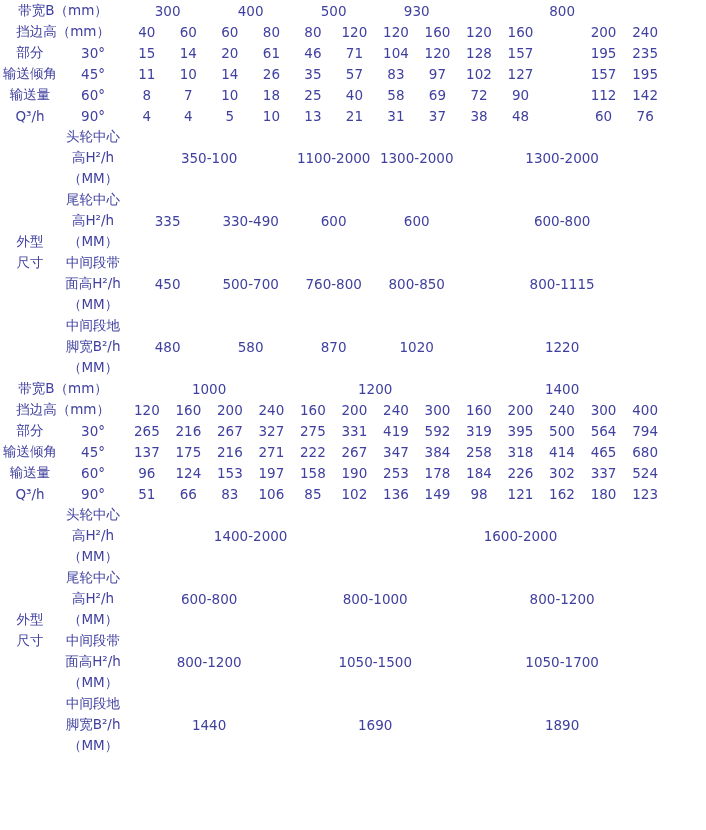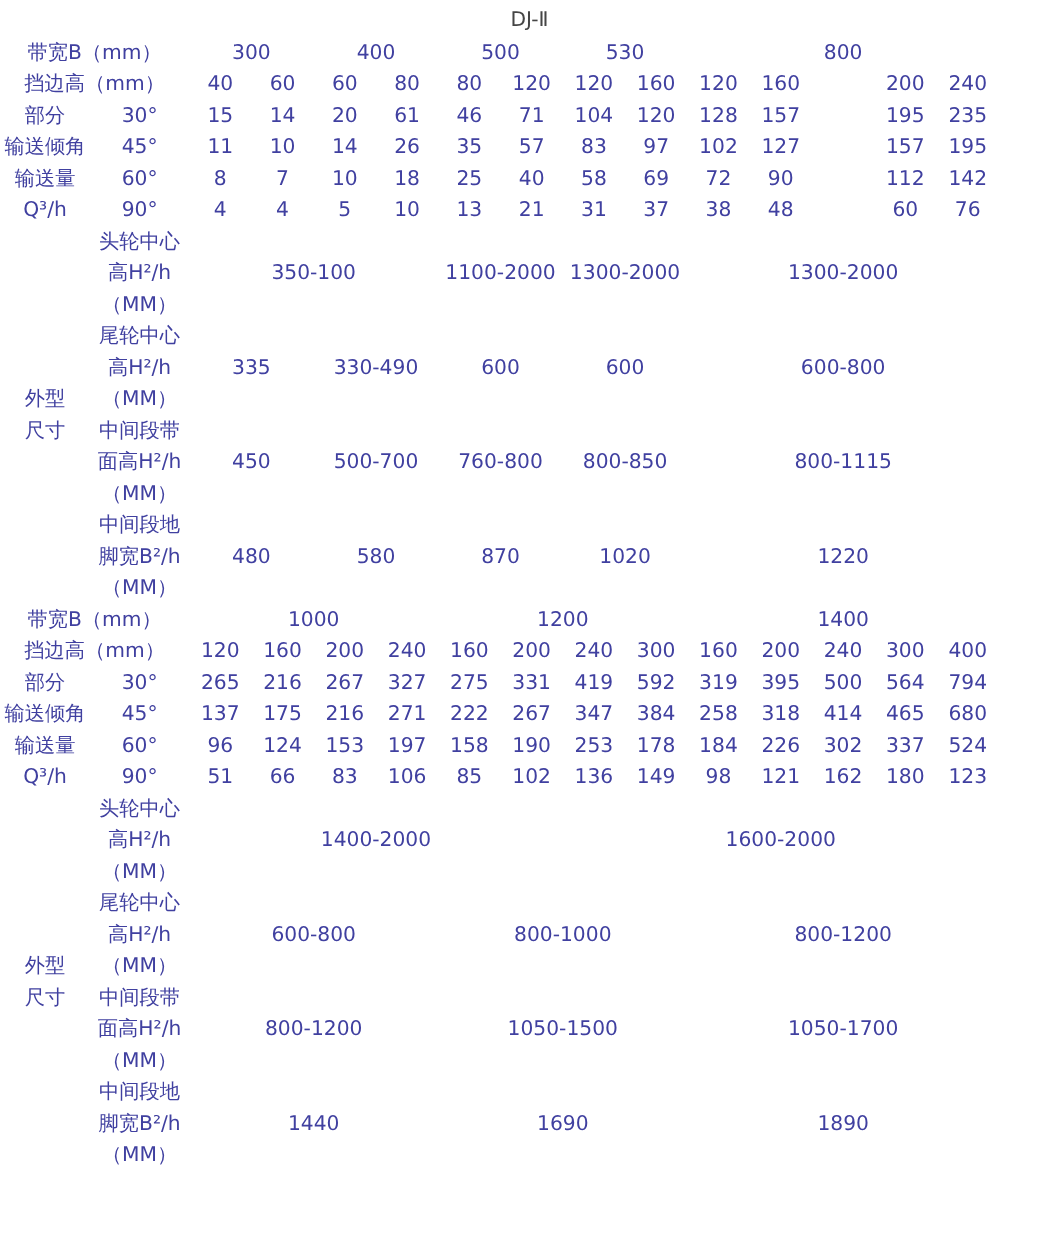--- a/index.html
+++ b/index.html
@@ -20,21 +20,20 @@
   td.a  { text-align:center; padding-right:6px; }   
   td.l  { text-align:left; padding-left:1px; }      
   td.li { text-align:left; padding-left:7px; }      
   td.n  { text-align:center; }                      
   td.e  { }                                         
 </style>
 </head>
 <body>
 
 <div class="page">
-  <div class="model-row">DJ-Ⅱ</div>
   <table class="spec">
     <colgroup>
         <col style="width: 60px;">
         <col style="width: 66px;">
         <col style="width: 41.5px;">
         <col style="width: 41.5px;">
         <col style="width: 41.5px;">
         <col style="width: 41.5px;">
         <col style="width: 41.5px;">
         <col style="width: 41.5px;">
@@ -45,21 +44,21 @@
         <col style="width: 41.5px;">
         <col style="width: 41.5px;">
         <col style="width: 41.5px;">
       </colgroup>
     <tbody>
         <tr>
           <td class="rl" colspan="2">带宽B（mm）</td>
           <td class="n" colspan="2">300</td>
           <td class="n" colspan="2">400</td>
           <td class="n" colspan="2">500</td>
-          <td class="n" colspan="2">530</td>
+          <td class="n" colspan="2">930</td>
           <td class="n" colspan="5">800</td>
         </tr>
         <tr>
           <td class="rl" colspan="2">挡边高（mm）</td>
           <td class="n">40</td>
           <td class="n">60</td>
           <td class="n">60</td>
           <td class="n">80</td>
           <td class="n">80</td>
           <td class="n">120</td>

